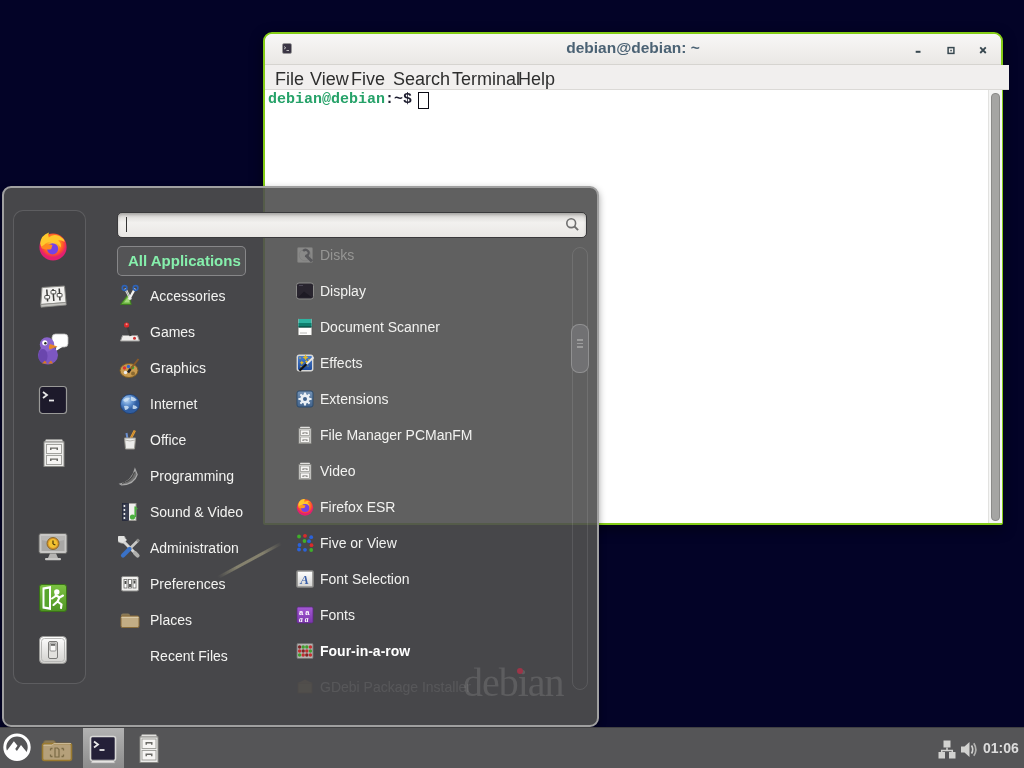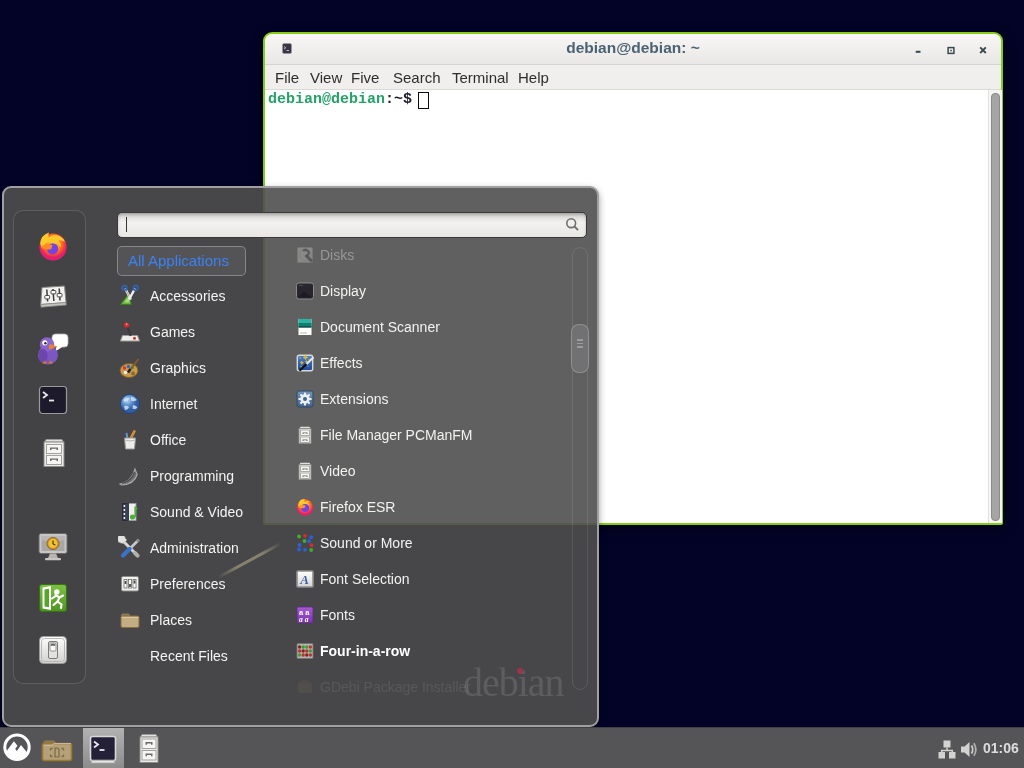--- a/index.html
+++ b/index.html
@@ -24,21 +24,21 @@
       </svg>
     <svg class="abs" style="left:680px;top:9px" width="12" height="12" viewBox="0 0 12 12">
         <rect x="3.1" y="4.6" width="5.8" height="5.8" fill="none" stroke="#37474f" stroke-width="1.5"></rect>
         <rect x="5.3" y="6.8" width="1.5" height="1.5" fill="#37474f"></rect>
       </svg>
     <svg class="abs" style="left:712px;top:9px" width="12" height="12" viewBox="0 0 12 12">
         <path d="M3.2 4.4l5.6 5.6M8.8 4.4l-5.6 5.6" stroke="#37474f" stroke-width="1.8"></path>
       </svg>
   </div>
 
-  <div class="abs" style="left:0;top:31px;width:736px;height:24px;background:#f1efee;border-bottom:1px solid #dbd9d6;font-size:15px;color:#2e2e2e;">
+  <div class="abs" style="left:0;top:31px;width:736px;height:24px;background:#f1efee;border-bottom:1px solid #dbd9d6;font-size:18px;color:#2e2e2e;padding-left:8px;">
     <span class="abs" style="left:10px;top:4px;">File</span>
     <span class="abs" style="left:45px;top:4px;">View</span>
     <span class="abs" style="left:86px;top:4px;">Five</span>
     <span class="abs" style="left:128px;top:4px;">Search</span>
     <span class="abs" style="left:187px;top:4px;">Terminal</span>
     <span class="abs" style="left:253px;top:4px;">Help</span>
   </div>
 
   <div class="abs" style="left:0;top:56px;width:736px;height:433px;background:#fff;font-family:'Liberation Mono',monospace;font-size:15px;font-weight:bold;">
     <div class="abs" style="left:3px;top:1px;white-space:pre;"><span style="color:#26a269;">debian@debian</span><span style="color:#1c1c2e;">:~$</span></div>
@@ -145,21 +145,21 @@
 
   <div class="abs" style="left:113px;top:24px;width:468px;height:24px;background:linear-gradient(#d5d3d0,#f2f1ef 40%,#e9e7e4);border:1px solid #39393b;border-radius:5px;box-shadow:inset 0 2px 3px rgba(0,0,0,0.22);">
     <div class="abs" style="left:8px;top:4px;width:1px;height:15px;background:#333;"></div>
     <svg class="abs" style="left:447px;top:4px" width="15" height="15" viewBox="0 0 15 15">
         <circle cx="6.2" cy="6.2" r="4.4" fill="none" stroke="#6f6f6f" stroke-width="1.6"></circle>
         <path d="M9.5 9.5l3.6 3.6" stroke="#6f6f6f" stroke-width="1.8"></path>
       </svg>
   </div>
 
   <div class="abs" style="left:113px;top:58px;width:127px;height:28px;background:rgba(255,255,255,0.07);border:1px solid rgba(255,255,255,0.30);border-radius:5px;"></div>
-  <div class="abs" style="left:124px;top:64px;font-size:15px;color:#3b82f6;">All Applications</div>
+  <div class="abs" style="left:124px;top:64px;font-size:15px;color:#86efac;font-weight:bold;">All Applications</div>
 
   <div id="cats" style="font-size:14px;color:#f3f3f1;">
     <svg class="abs" style="left:114px;top:96px" width="24" height="24" viewBox="0 0 24 24">
         <path d="M2.5 20.5 L11 9.5 L13.2 20.5 Z" fill="#6ab33f" stroke="#3f7d22" stroke-width="1"></path>
         <path d="M6 18.5 L10.5 12.5 L11.6 18.5 Z" fill="#a5d97e"></path>
         <path d="M7.2 4.5 L12.8 15.5" stroke="#e9e9e9" stroke-width="2.4"></path>
         <path d="M7.2 4.5 L12.8 15.5" stroke="#8a8a8a" stroke-width="0.8"></path>
         <path d="M17 4.5 L11 15.5" stroke="#f2f2f2" stroke-width="2.4"></path>
         <circle cx="6.6" cy="4" r="2.3" fill="none" stroke="#2e63b8" stroke-width="1.7"></circle>
         <circle cx="17.6" cy="4" r="2.3" fill="none" stroke="#2e63b8" stroke-width="1.7"></circle>
@@ -353,21 +353,21 @@
           <circle cx="16.2" cy="4.2" r="1.9" fill="#2b62d9"></circle>
           <circle cx="9.5" cy="8" r="1.9" fill="#3fae2a"></circle>
           <circle cx="14" cy="8.2" r="1.9" fill="#2b62d9"></circle>
           <circle cx="4.5" cy="12" r="1.9" fill="#2b62d9"></circle>
           <circle cx="16.5" cy="12.2" r="1.9" fill="#d92b2b"></circle>
           <circle cx="4" cy="16.5" r="1.9" fill="#2b62d9"></circle>
           <circle cx="10" cy="16.8" r="1.9" fill="#2b62d9"></circle>
           <circle cx="16.2" cy="17" r="1.9" fill="#3fae2a"></circle>
         </g>
       </svg>
-    <div class="abs" style="left:316px;top:347px;">Sound or More</div>
+    <div class="abs" style="left:316px;top:347px;">Five or View</div>
     <svg class="abs" style="left:291px;top:381px" width="20" height="20" viewBox="0 0 20 20">
         <defs>
           <linearGradient id="fsg" x1="0" y1="0" x2="0" y2="1">
             <stop offset="0%" stop-color="#ffffff"></stop>
             <stop offset="100%" stop-color="#d5d4d2"></stop>
           </linearGradient>
         </defs>
         <rect x="2" y="2" width="16" height="16" rx="1" fill="url(#fsg)" stroke="#8f8f8d" stroke-width="1.6"></rect>
         <text x="5.2" y="14.8" font-family="Liberation Serif,serif" font-style="italic" font-weight="bold" font-size="13px" fill="#3a5fa8">A</text>
       </svg>

